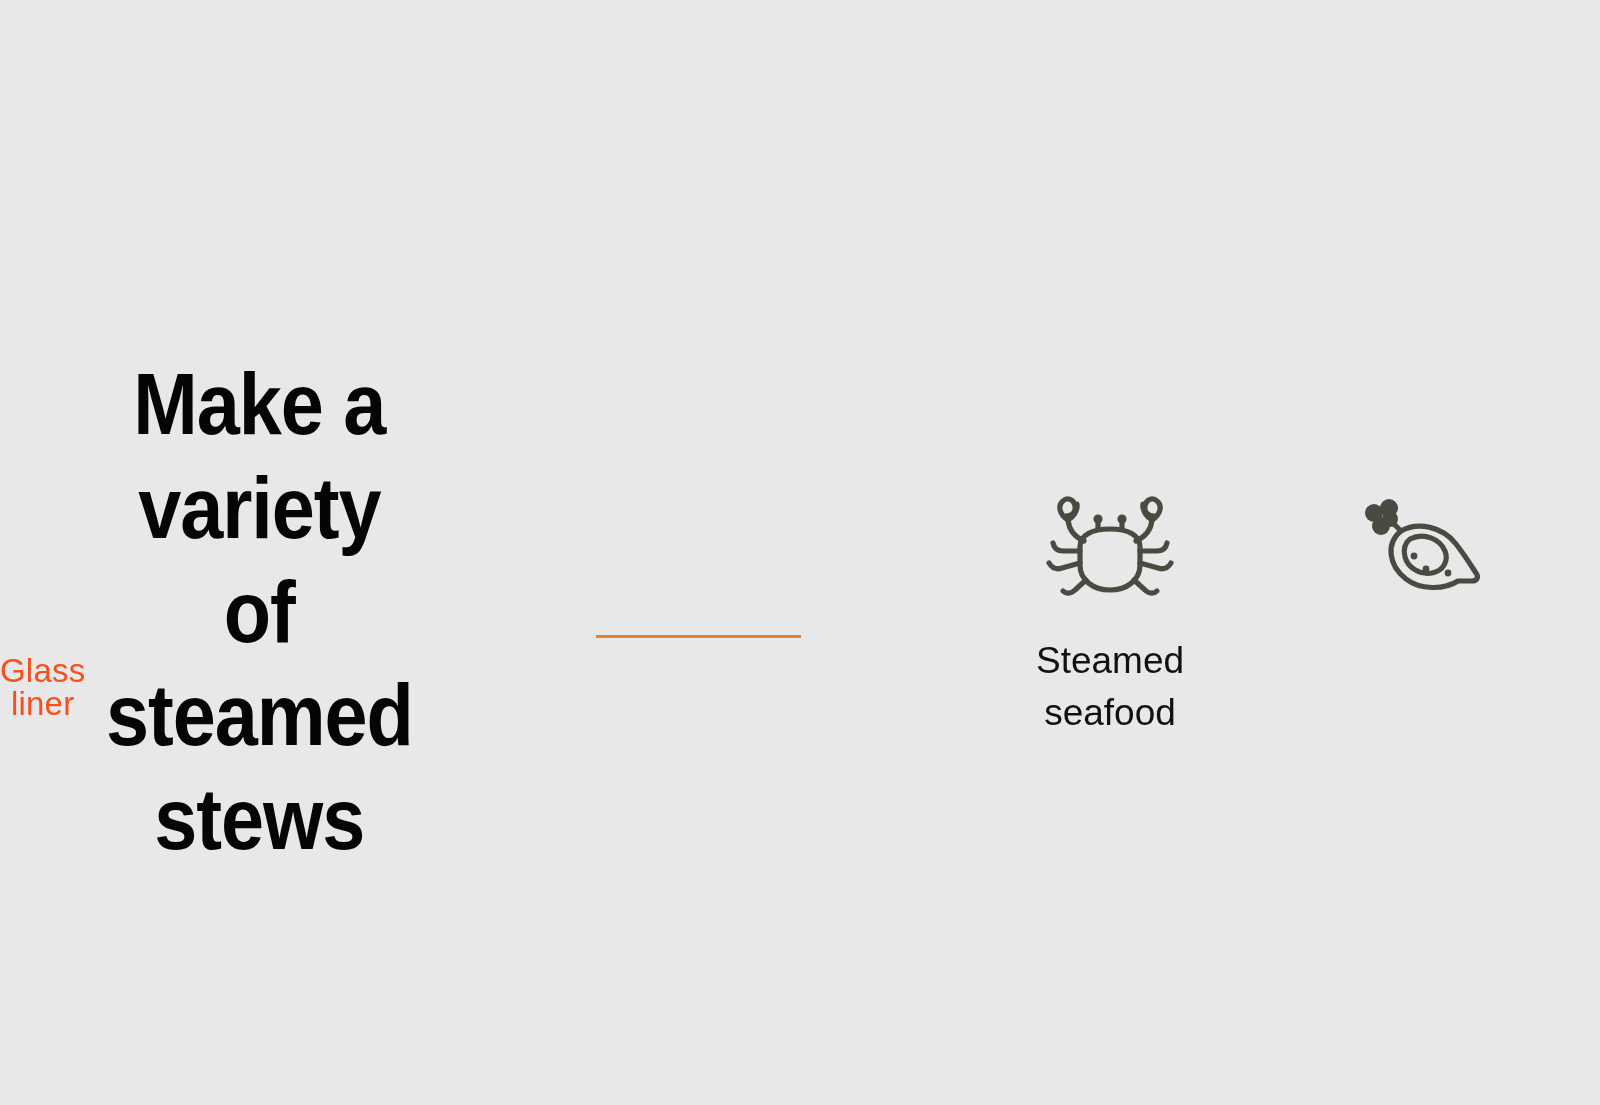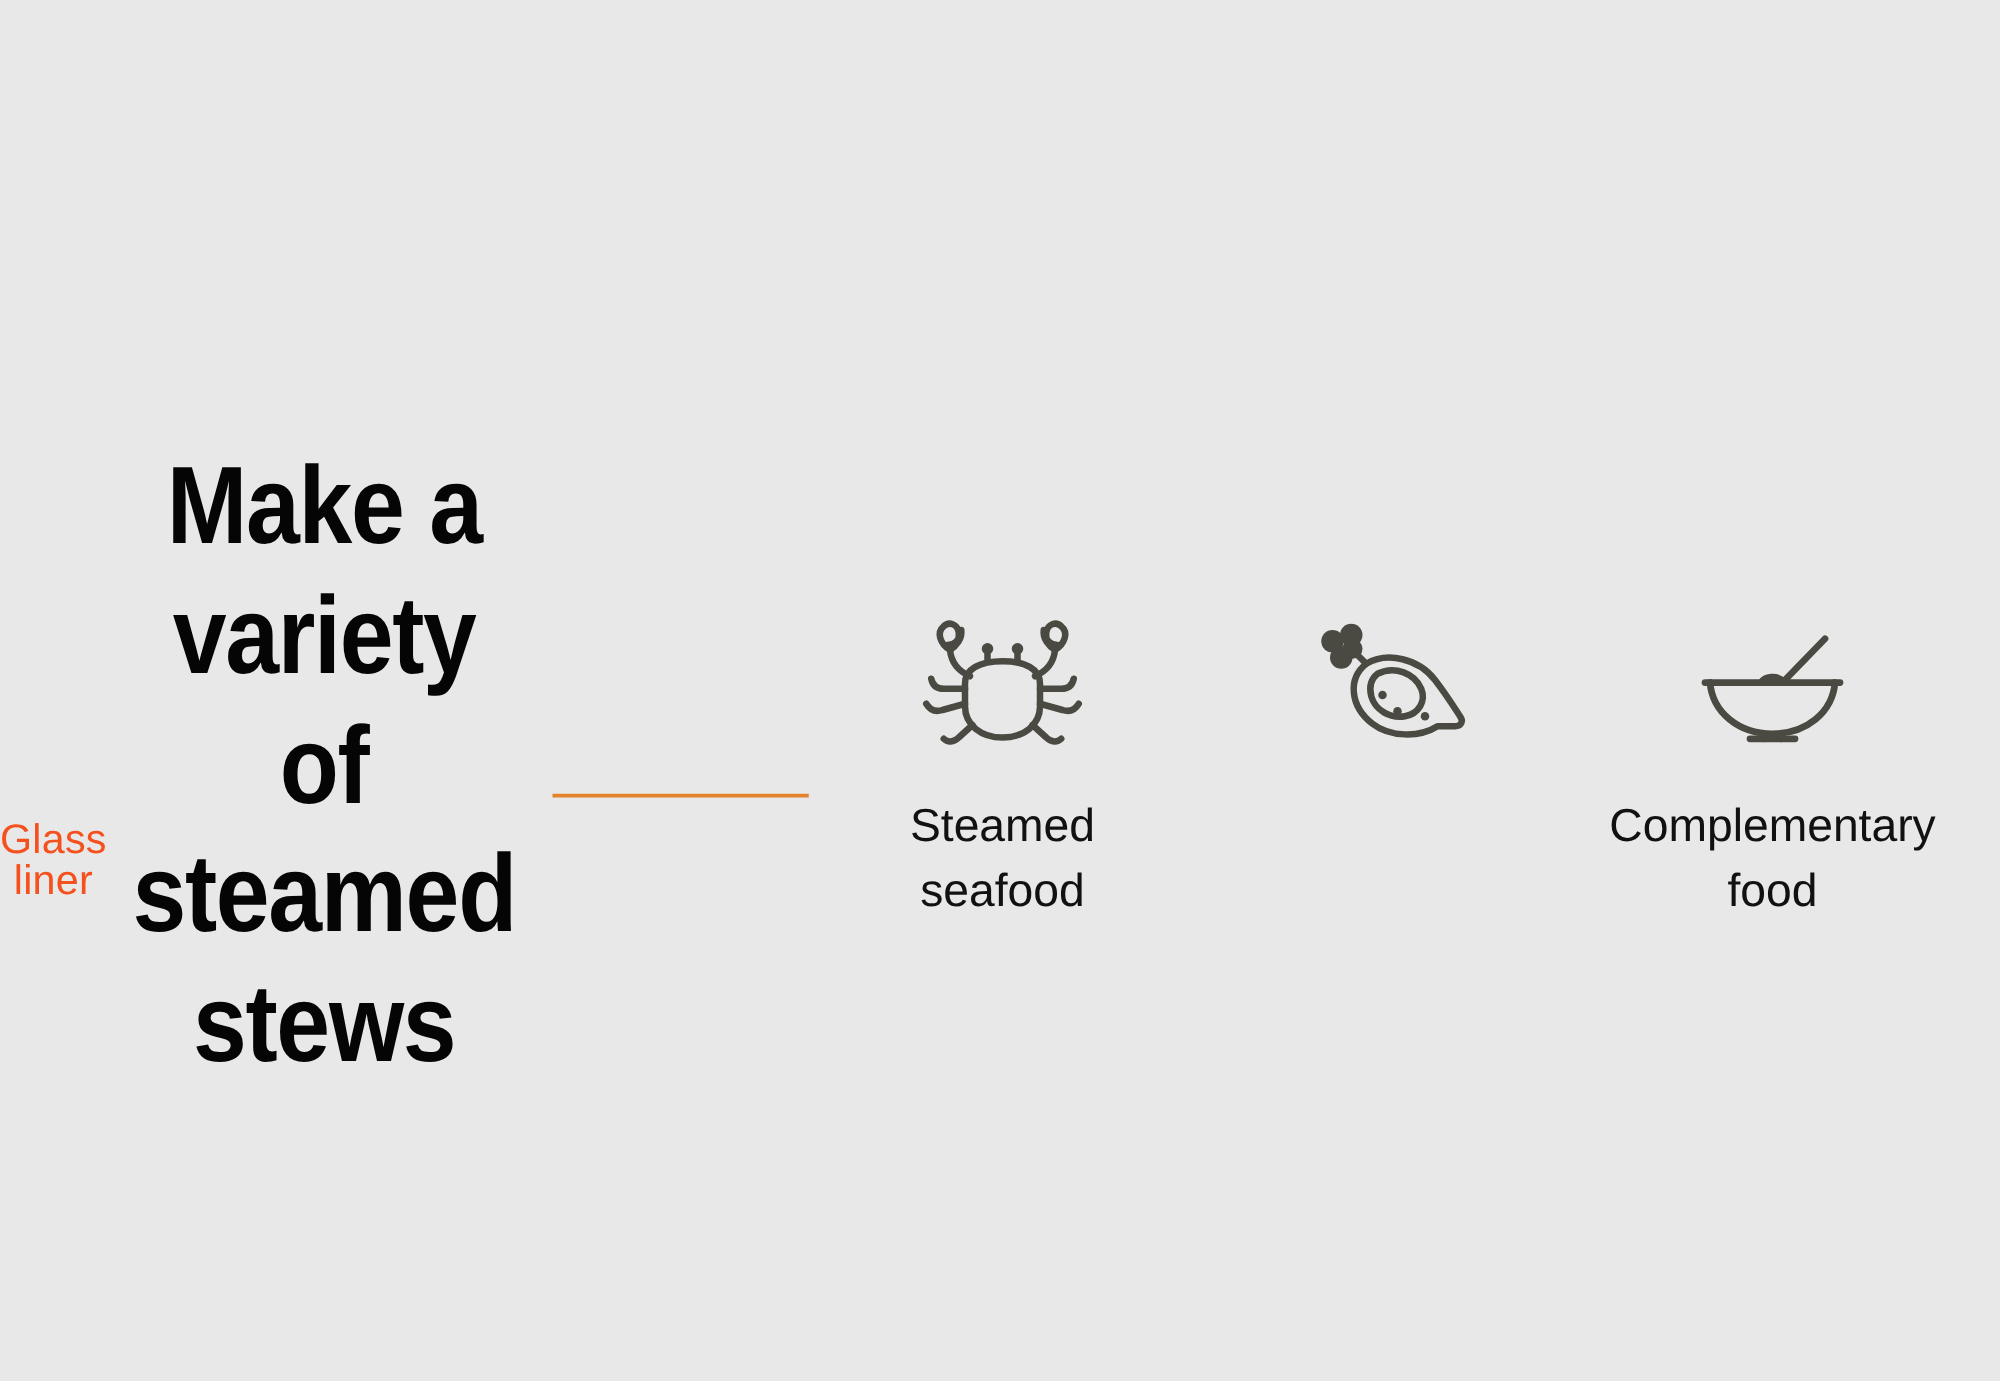--- a/index.html
+++ b/index.html
@@ -178,36 +178,16 @@
 
             <g fill="#4a4a42" stroke="none">
               <circle cx="66" cy="67" r="3.4"></circle>
               <circle cx="78" cy="80" r="3.4"></circle>
               <circle cx="100" cy="84" r="3.4"></circle>
             </g>
           </svg>
         </div>
       </div>
 
-      <div class="feature">
-        <div class="feature-icon">
-          <svg class="icon-svg" width="150" height="116" viewBox="0 0 150 116" fill="none" stroke="#4a4a42" stroke-width="5.4" stroke-linecap="round" stroke-linejoin="round">
-
-            <path d="M84 56 L117 22"></path>
-
-            <path d="M84 56 C78 51 69 52 66 57"></path>
-
-            <path d="M21 57 L129 57"></path>
-
-            <path d="M25 57 C27 81 48 98 75 98 C102 98 123 81 125 57"></path>
-
-            <path d="M57 102 L93 102"></path>
-            <path d="M68 98 L68 102"></path>
-            <path d="M82 98 L82 102"></path>
-          </svg>
-        </div>
-        <div class="feature-label wide">Complementary
-food</div>
-      </div>
 
     </div>
   </div>
 </div>
 
 </body></html>

